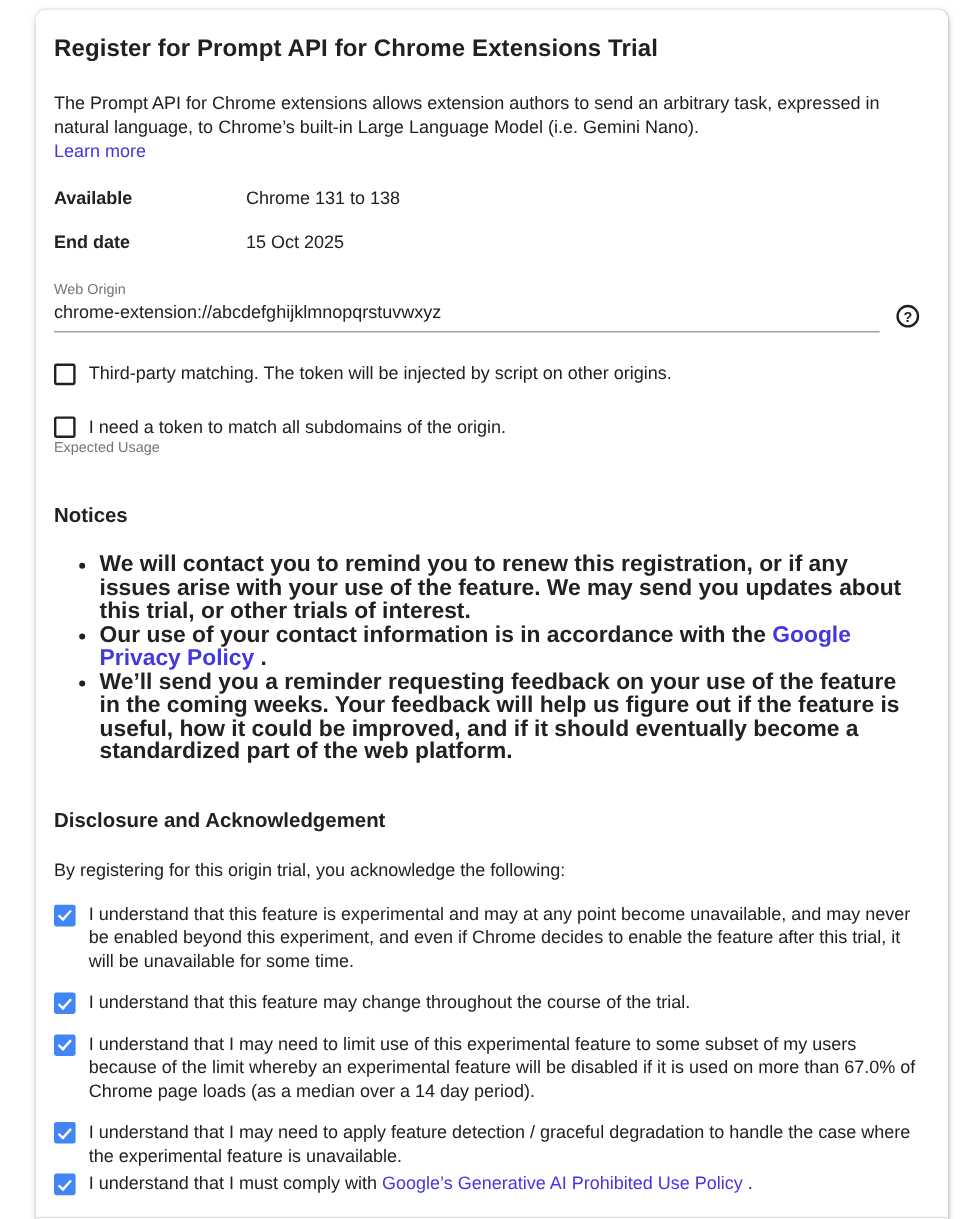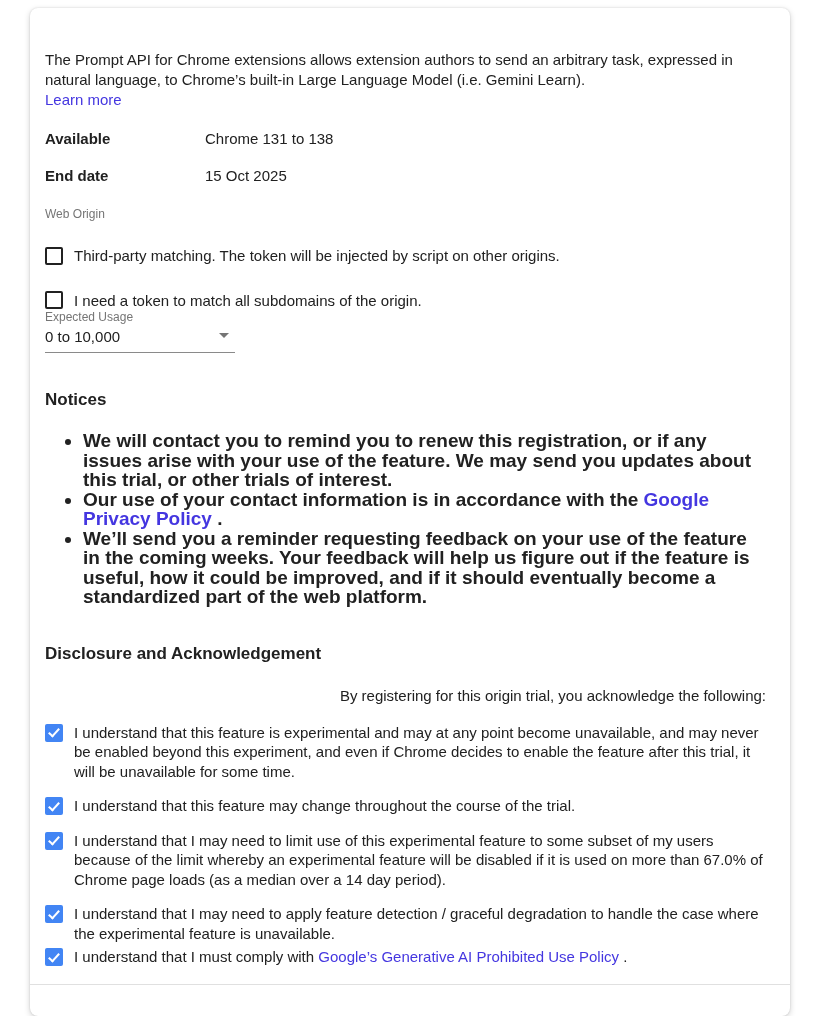--- a/index.html
+++ b/index.html
@@ -59,67 +59,70 @@
     font-size:15px;line-height:20px;border-bottom:1px solid #8a8a8a;padding-bottom:5px;cursor:pointer;
   }
   .arrow{
     width:0;height:0;border-left:5px solid transparent;border-right:5px solid transparent;
     border-top:5px solid #757575;margin-right:6px;margin-bottom:3px;
   }
   .usage-hint{font-size:15px;margin-left:21px;padding-bottom:7px;}
   h2{font-size:17px;font-weight:700;margin:37px 0 0 0;color:var(--text);}
   ul.notices{margin:21px 0 0 0;padding:0 0 0 38px;font-size:19px;line-height:19.5px;max-width:724px;font-weight:bold;}
   ul.notices li{margin:0;padding:0;}
-  .intro{font-size:15px;margin:23px 0 0 0;text-align:right;}
+  .intro{font-size:15px;margin:23px 0 0 0;}
   .ack-row{display:flex;align-items:flex-start;margin-top:15px;}
   .ack-row.tight{margin-top:4px;}
   .ack-row .checkbox{margin-top:1px;cursor:pointer;}
   .ack-text{font-size:15px;line-height:19.5px;margin-left:11px;max-width:696px;}
   .divider{border:none;border-top:1px solid #e0e0e0;margin:17px 0 0 0;height:0;}
   .footer{padding:16px 20px 15px 20px;}
 </style>
 </head>
 <body>
 
 <div class="card">
   <div class="card-body">
 
+    <h1>Register for Prompt API for Chrome Extensions Trial</h1>
 
-    <p class="desc">The Prompt API for Chrome extensions allows extension authors to send an arbitrary task, expressed in natural language, to Chrome’s built-in Large Language Model (i.e. Gemini Learn).</p>
+    <p class="desc">The Prompt API for Chrome extensions allows extension authors to send an arbitrary task, expressed in natural language, to Chrome’s built-in Large Language Model (i.e. Gemini Nano).</p>
     <a class="link learn-more">Learn more</a>
 
     <div class="detail-row first">
       <span class="detail-label">Available</span>
       <span class="detail-value">Chrome 131 to 138</span>
     </div>
     <div class="detail-row">
       <span class="detail-label">End date</span>
       <span class="detail-value">15 Oct 2025</span>
     </div>
 
     <div class="origin-field">
       <label class="small-label">Web Origin</label>
+      <div class="input-row">
+        <div class="text-input">chrome-extension://abcdefghijklmnopqrstuvwxyz</div>
+        <span class="help-icon">
+          <span class="q">?</span>
+        </span>
+      </div>
     </div>
 
     <div class="cb-row">
       <span class="checkbox unchecked"></span>
       <span class="cb-label">Third-party matching. The token will be injected by script on other origins.</span>
     </div>
     <div class="cb-row">
       <span class="checkbox unchecked"></span>
       <span class="cb-label">I need a token to match all subdomains of the origin.</span>
     </div>
 
     <div class="usage-field">
       <label class="small-label">Expected Usage</label>
       <div class="usage-row">
-        <div class="select">
-          <span>0 to 10,000</span>
-          <span class="arrow"></span>
-        </div>
       </div>
     </div>
 
     <h2>Notices</h2>
     <ul class="notices">
       <li>We will contact you to remind you to renew this registration, or if any issues arise with your use of the feature. We may send you updates about this trial, or other trials of interest.</li>
       <li>
         <span>Our use of your contact information is in accordance with the </span><a class="link">Google Privacy Policy</a><span> .</span>
       </li>
       <li>We’ll send you a reminder requesting feedback on your use of the feature in the coming weeks. Your feedback will help us figure out if the feature is useful, how it could be improved, and if it should eventually become a standardized part of the web platform.</li>

